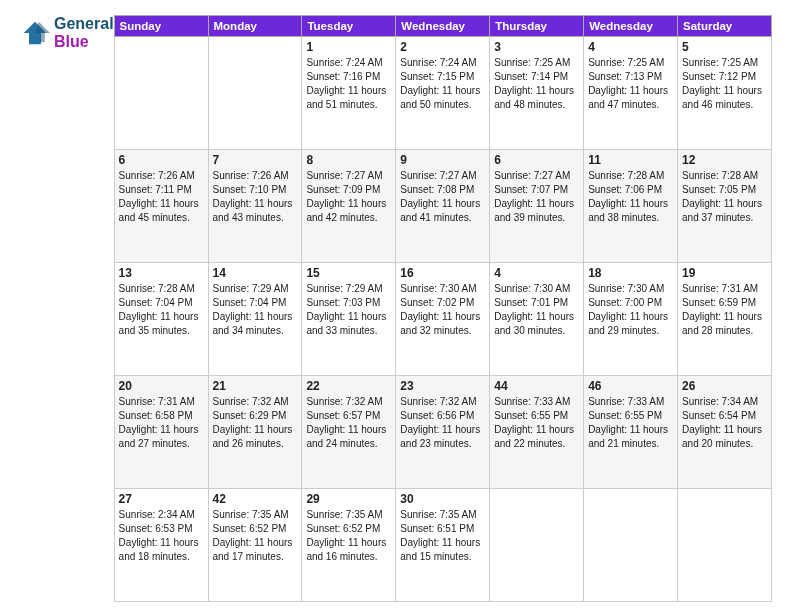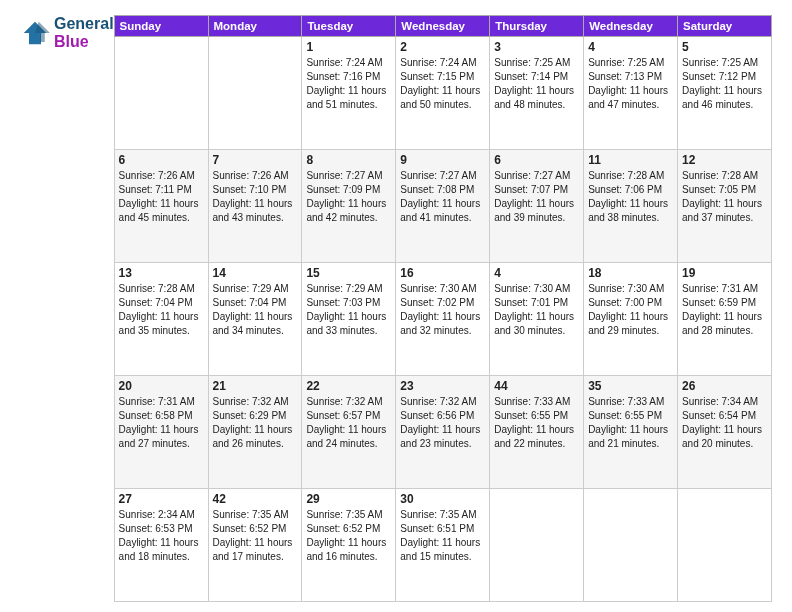--- a/index.html
+++ b/index.html
@@ -296,21 +296,21 @@
 and 23 minutes.</div>
           </td>
           <td>
             <span class="day-num">44</span>
             <div class="day-info">Sunrise: 7:33 AM
 Sunset: 6:55 PM
 Daylight: 11 hours
 and 22 minutes.</div>
           </td>
           <td>
-            <span class="day-num">35</span>
+            <span class="day-num">46</span>
             <div class="day-info">Sunrise: 7:33 AM
 Sunset: 6:55 PM
 Daylight: 11 hours
 and 21 minutes.</div>
           </td>
           <td>
             <span class="day-num">26</span>
             <div class="day-info">Sunrise: 7:34 AM
 Sunset: 6:54 PM
 Daylight: 11 hours

